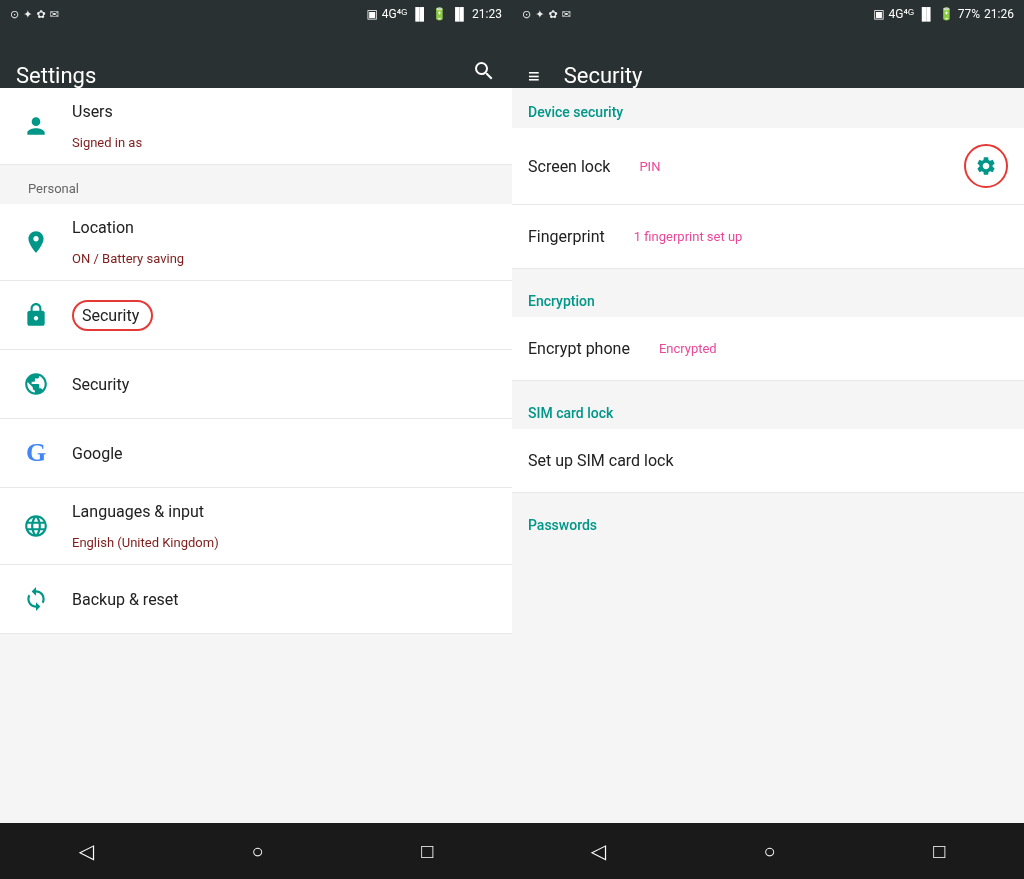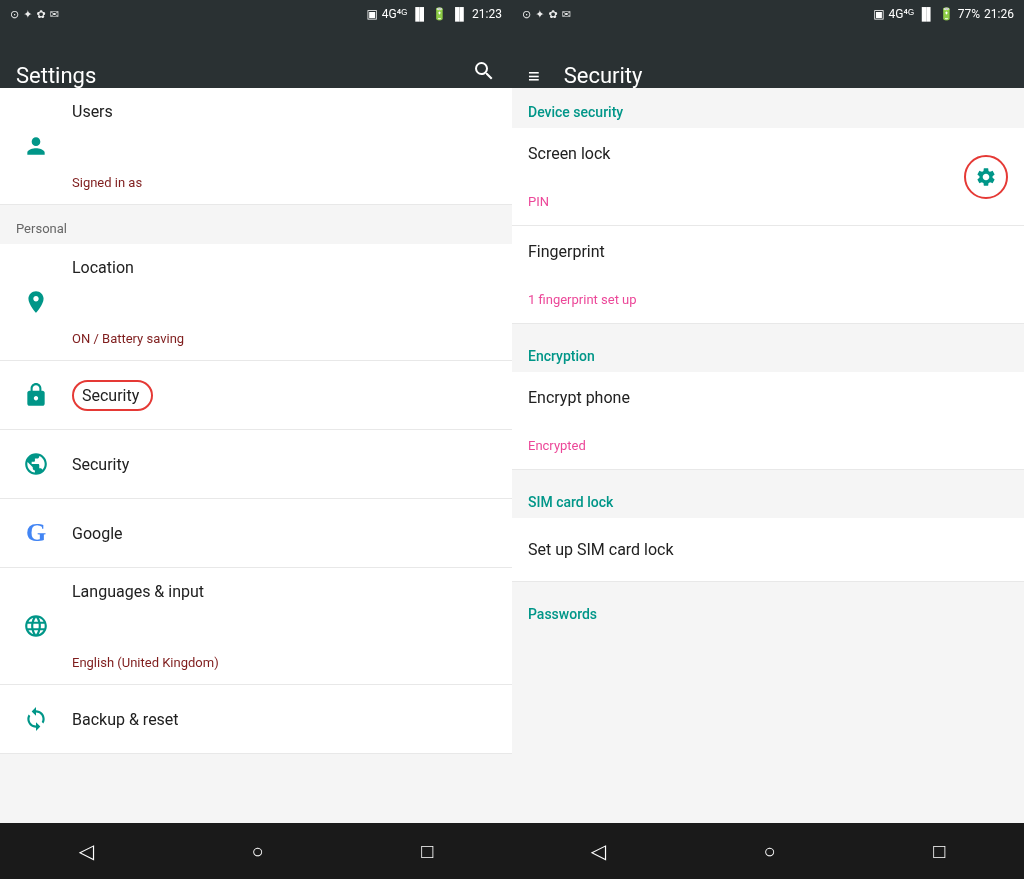--- a/index.html
+++ b/index.html
@@ -67,21 +67,21 @@
     .content {
       flex: 1;
       overflow-y: auto;
       background: #f5f5f5;
     }
 
     
     .section-header {
       font-size: 13px;
       color: #666;
-      padding: 16px 16px 8px 16px;
+      padding: 16px 16px 8px 28px;
       font-weight: 400;
     }
     .list-item {
       display: flex;
       align-items: center;
       background: white;
       padding: 14px 16px;
       border-bottom: 1px solid #e8e8e8;
       cursor: pointer;
       min-height: 64px;
@@ -95,21 +95,20 @@
       margin-right: 16px;
       flex-shrink: 0;
     }
     .list-icon svg {
       width: 26px;
       height: 26px;
     }
     .list-text {
       display: flex;
       flex-direction: column;
-      gap: 40px;
     }
     .list-title {
       font-size: 16px;
       color: #212121;
       font-weight: 400;
     }
     .list-subtitle {
       font-size: 13px;
       color: #7f1d1d;
       margin-top: 14px;
@@ -170,21 +169,21 @@
       background: white;
       padding: 16px 16px;
       border-bottom: 1px solid #e8e8e8;
       cursor: pointer;
       min-height: 64px;
       position: relative;
     }
     .security-item-text {
       flex: 1;
       display: flex;
-      flex-direction: column;
+      flex-direction: row;
       gap: 29px;
     }
     .security-item-title {
       font-size: 16px;
       color: #212121;
       font-weight: 400;
     }
     .security-item-subtitle {
       font-size: 13px;
       color: #ec4899;

